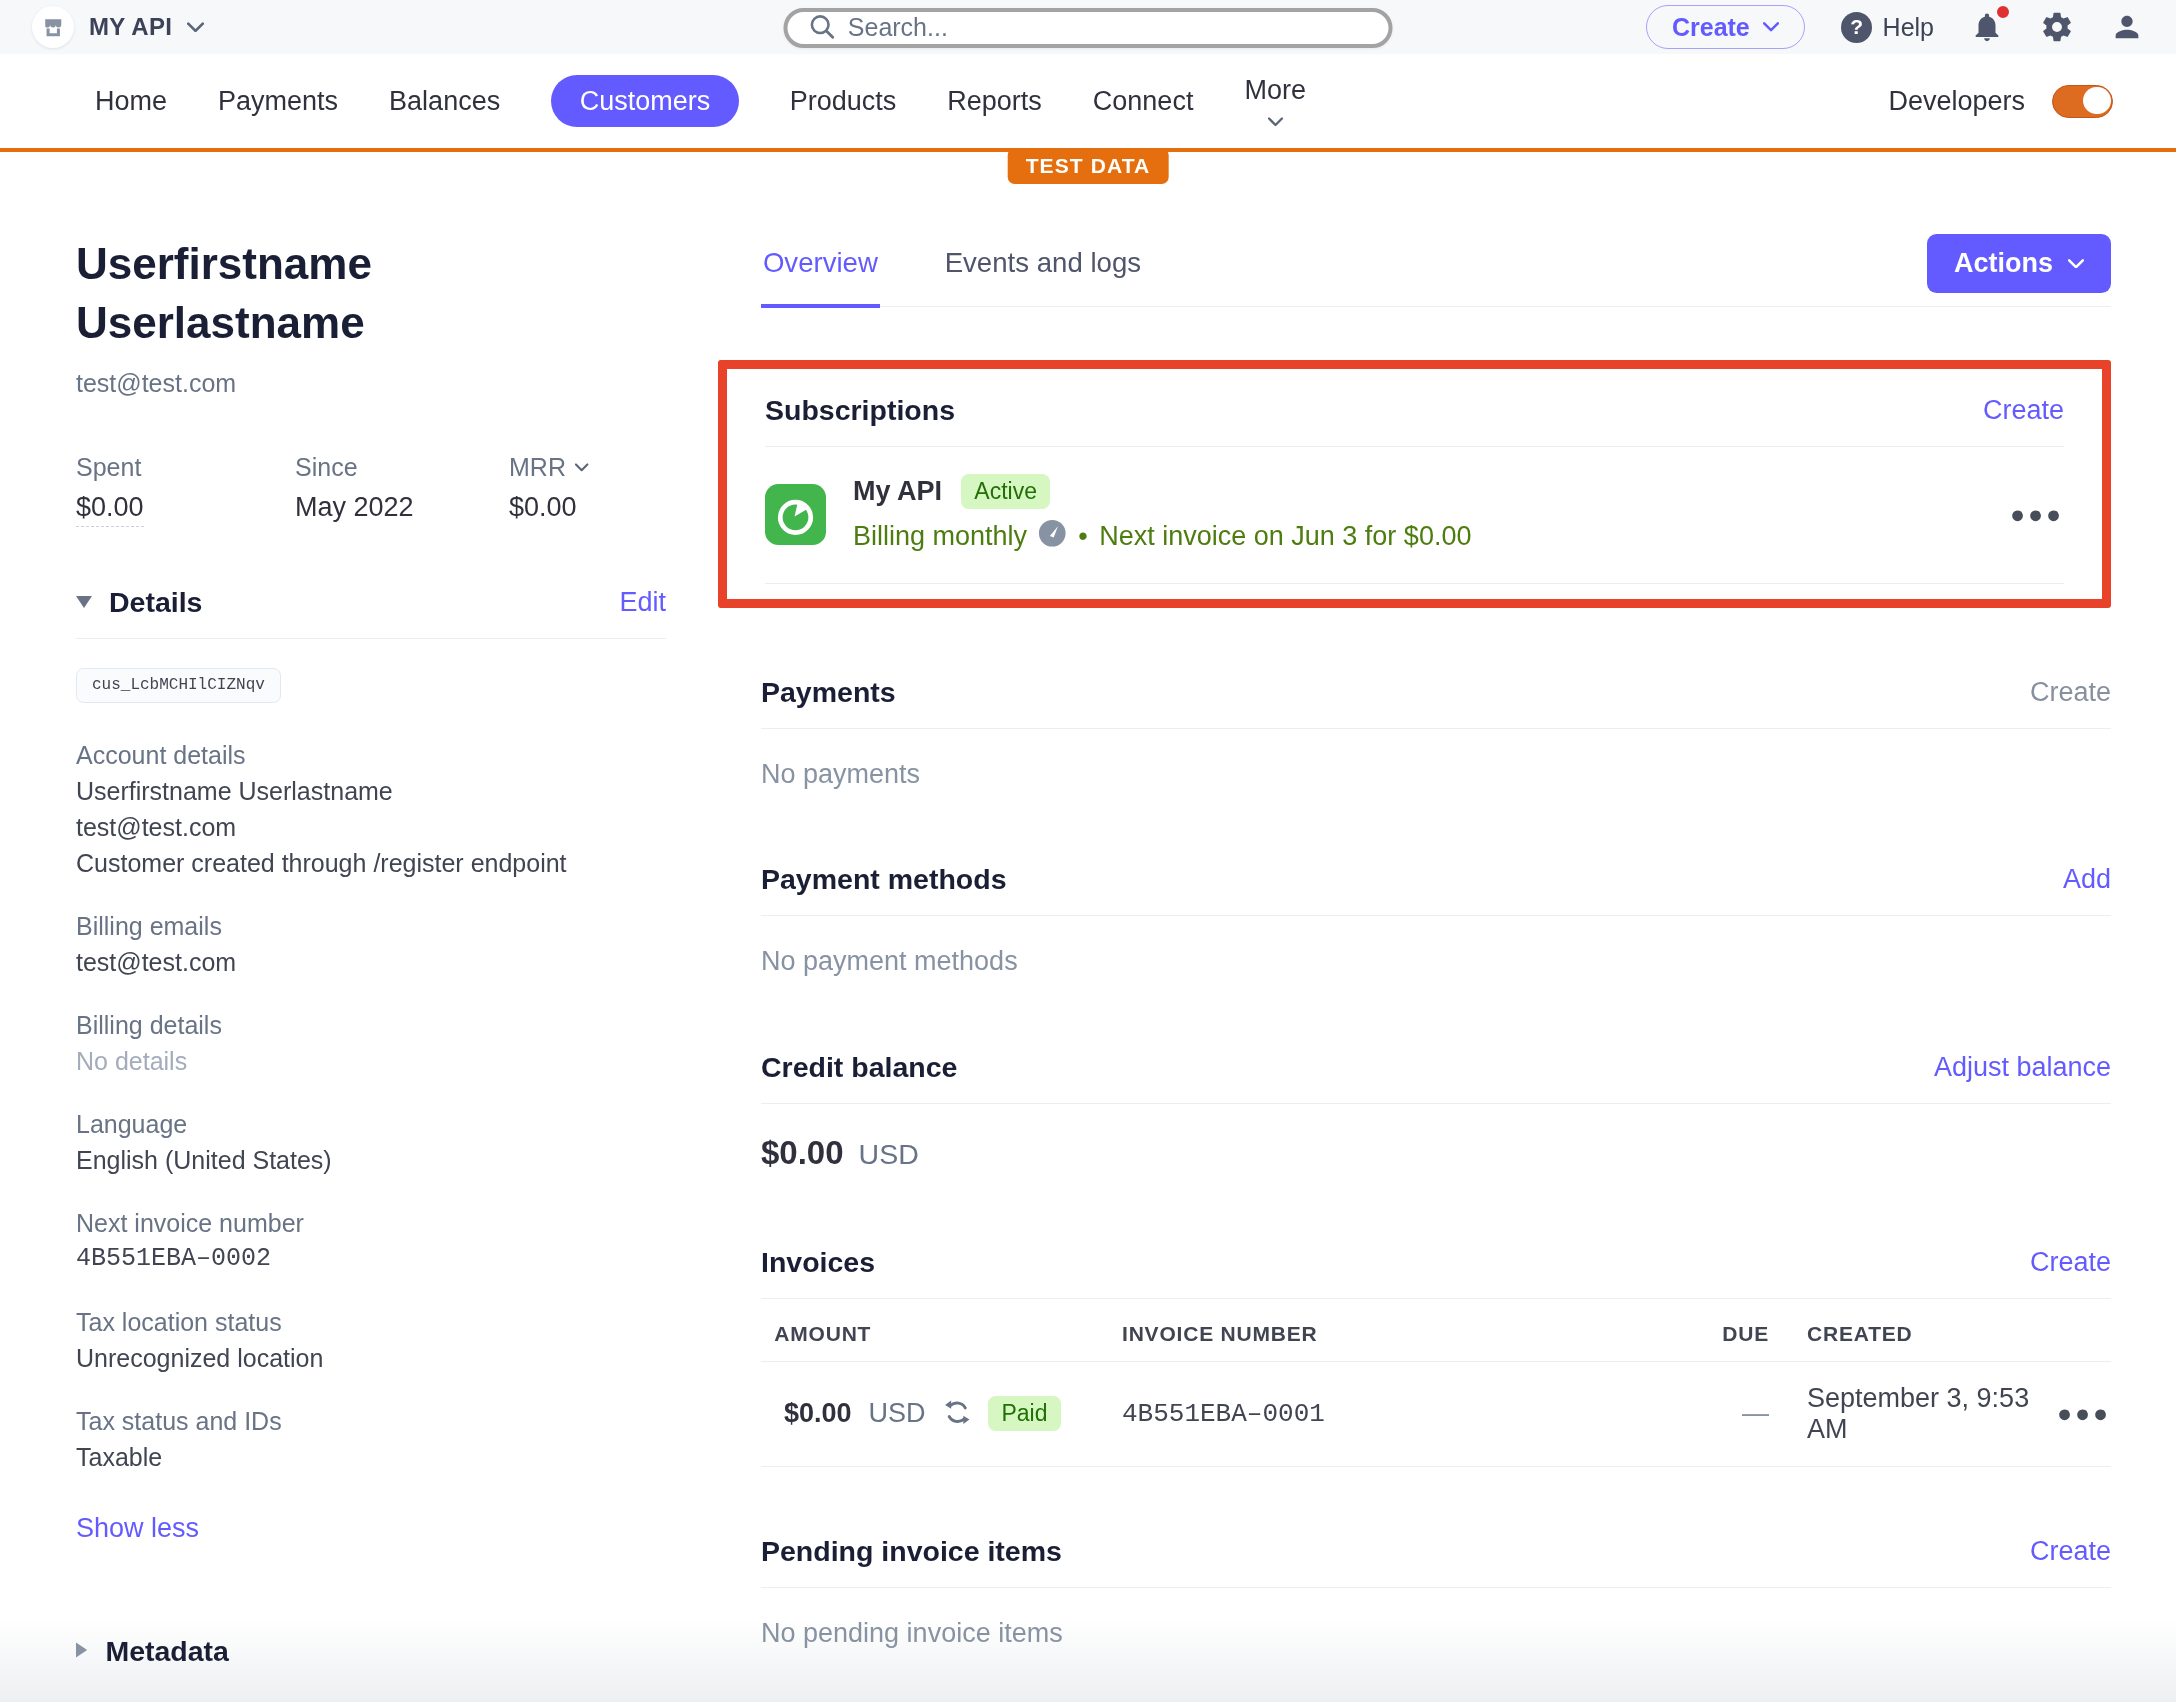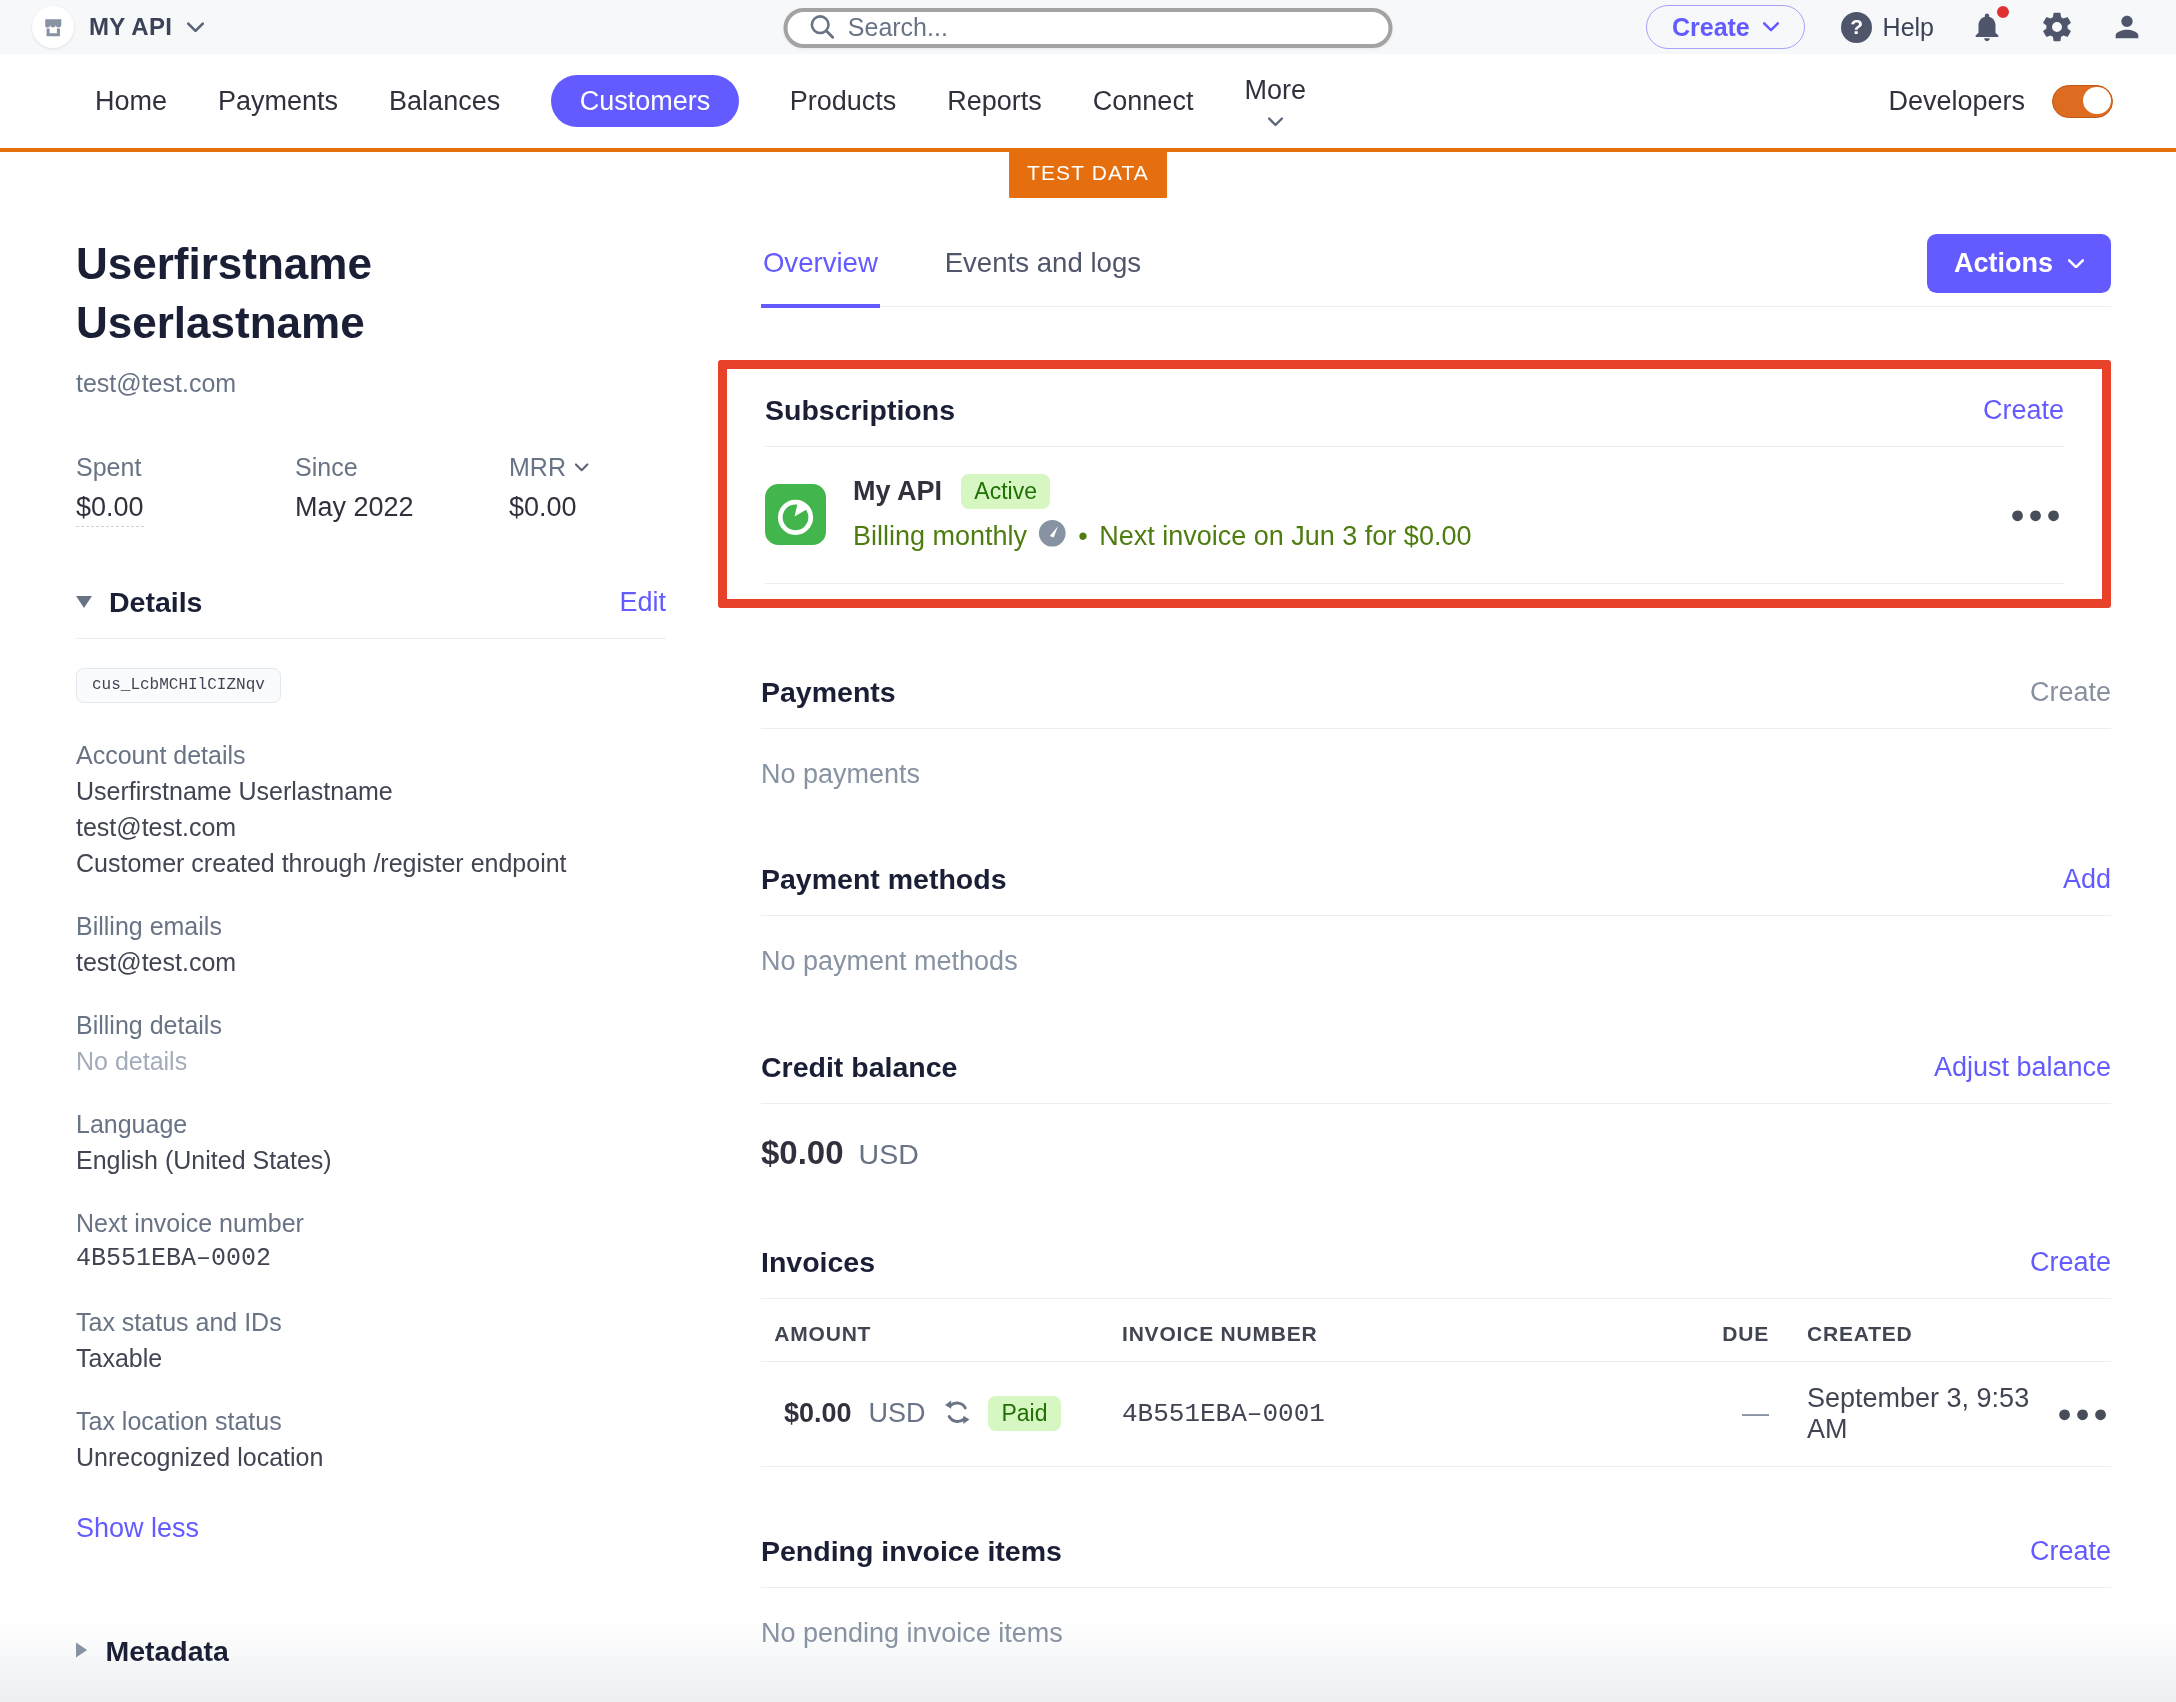--- a/index.html
+++ b/index.html
@@ -39,22 +39,22 @@
   .nav-items { display:flex; align-items:center; gap:51px; }
   .nav-link { font-size:27px; font-weight:500; color:#30313d; text-decoration:none; cursor:pointer; }
   .nav-link.active { background:#635bff; color:#fff; padding:10.5px 28.5px; border-radius:28.5px; }
   .nav-more { display:flex; align-items:center; gap:11.4px;flex-direction:column; }
   .nav-right { margin-left:auto; display:flex; align-items:center; gap:27px; }
   .dev-label { font-size:27px; font-weight:500; color:#30313d; cursor:pointer; }
   .toggle { width:61px; height:33px; border-radius:17px; background:#dd6b20; border:1.9px solid #c05717;
     position:relative; cursor:pointer; }
   .toggle .knob { position:absolute; right:1px; top:1px; width:27.6px; height:27.6px; border-radius:50%; background:#fff; }
   .test-badge { position:absolute; top:148px; left:50%; transform:translateX(-50%);
-    background:#e56f0f; color:#fff; font-size:21px; font-weight:400; letter-spacing:1.1px;
-    padding:13px 18px; border-radius:1px; z-index:6; }
+    background:#e56f0f; color:#fff; font-size:21px; font-weight:700; letter-spacing:1.1px;
+    padding:6px 18px; border-radius:7px; z-index:6; }
 
   
   .page { position:relative; z-index:1; display:flex; gap:95px; padding:82px 65px 0 76px; }
   .bottom-fade { position:absolute; left:0; right:0; bottom:0; height:84px; z-index:0;
     background:linear-gradient(180deg, rgba(242,244,246,0) 0%, #edeff1 100%); pointer-events:none; }
 
   
   .left-col { width:590px; flex:none; }
   .cust-name { font-size:44px; line-height:59px; font-weight:700; color:#1a1f36; margin-bottom:17px; }
   .cust-email { font-size:25px; color:#687385; margin-bottom:55px; }
@@ -275,26 +275,26 @@
     </div>
     <div class="fgroup">
       <div class="flabel">Language</div>
       <div class="fline">English (United States)</div>
     </div>
     <div class="fgroup">
       <div class="flabel">Next invoice number</div>
       <div class="fline mono">4B551EBA–0002</div>
     </div>
     <div class="fgroup">
+      <div class="flabel">Tax location status</div>
+      <div class="fline">Unrecognized location</div>
+    </div>
+    <div class="fgroup">
       <div class="flabel">Tax status and IDs</div>
       <div class="fline">Taxable</div>
-    </div>
-    <div class="fgroup">
-      <div class="flabel">Tax location status</div>
-      <div class="fline">Unrecognized location</div>
     </div>
 
     <a class="link show-less">Show less</a>
 
     <div class="meta-head">
       <span>
         <svg width="12.4" height="16" viewBox="0 0 10 12">
             <path d="M0 0 v12 l9 -6 z" fill="#8792a2"></path>
           </svg>
       </span>

